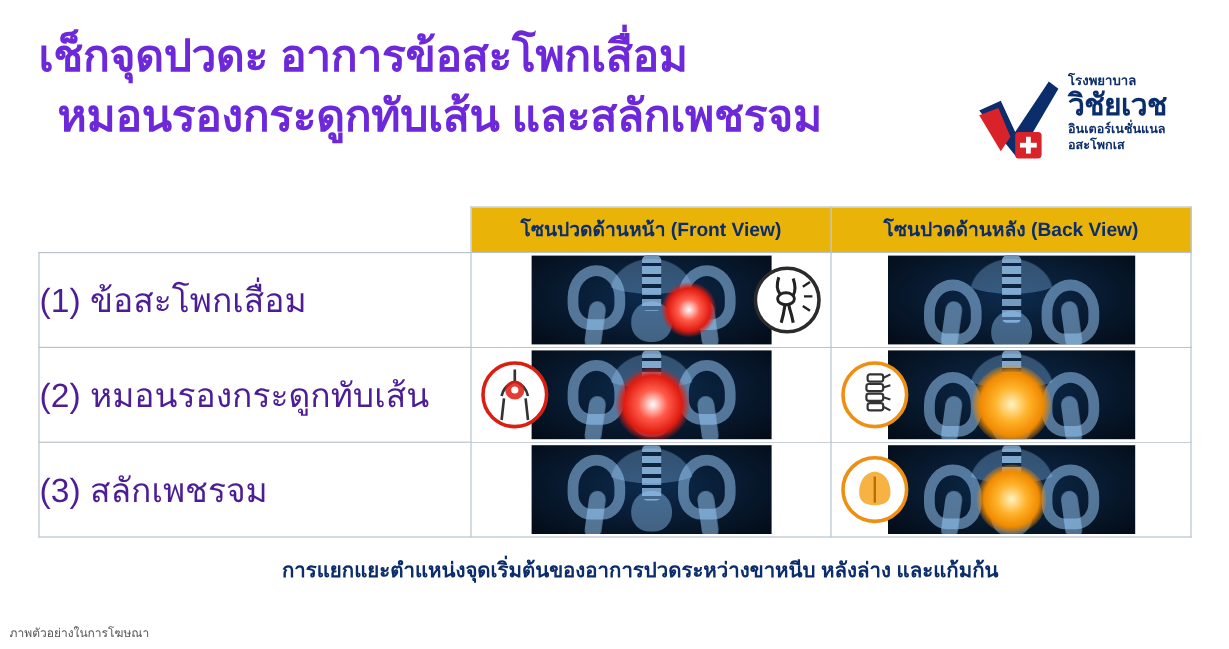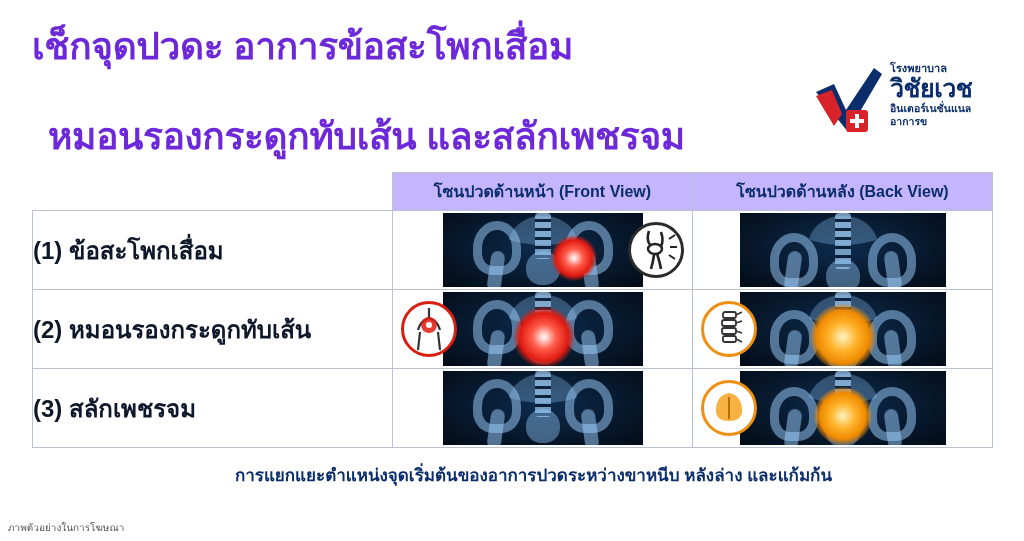--- a/index.html
+++ b/index.html
@@ -23,21 +23,21 @@
     width: 790px;
   }
   .title-line {
     color: #6d28d9;
     font-weight: bold;
     font-size: 37px;
     line-height: 50px;
     letter-spacing: -0.3px;
     white-space: nowrap;
   }
-  .title-line.second { padding-left: 16px; margin-top: 40px; }
+  .title-line.second { padding-left: 16px; }
 
   
   .logo {
     position: absolute;
     top: 26px; right: 22px;
     width: 190px; height: 92px; margin-top: 32px;
   }
   .logo-check {
     position: absolute;
     left: 0; top: 8px;
@@ -70,32 +70,32 @@
   table.grid td, table.grid th {
     border: 1px solid #b9c3cf;
     padding: 0;
     vertical-align: middle;
   }
   .hdr-blank { border: none !important; background: #fff; }
   .col-label { width: 360px; }
   .col-view  { width: 300px; }
 
   .hdr-cell {
-    background: #c4b5fd;
+    background: #eab308;
     color: #0b2d6b;
     font-weight: bold;
     font-size: 16px;
     text-align: center;
     height: 38px;
     white-space: nowrap;
   }
   .row-label {
-    color: #0f172a;
-    font-weight: bold;
-    font-size: 24px;
+    color: #4c1d95;
+    font-weight: normal;
+    font-size: 28px;
     padding-left: 22px;
     height: 79px;
   }
   .cell-media {
     height: 79px;
     background: #ffffff;
     position: relative;
   }
 
   
@@ -222,21 +222,21 @@
         <path d="M4 30 L20 24 L30 48 L22 60 Z" fill="#d8232a"></path>
         <rect x="34" y="44" width="22" height="22" rx="3" fill="#d8232a"></rect>
         <rect x="43" y="48" width="4" height="14" fill="#ffffff"></rect>
         <rect x="38" y="53" width="14" height="4" fill="#ffffff"></rect>
       </svg>
     </div>
     <div class="logo-text">
       <div class="logo-t1">โรงพยาบาล</div>
       <div class="logo-t2">วิชัยเวช</div>
       <div class="logo-t3">อินเตอร์เนชั่นแนล</div>
-      <div class="logo-t4">อาการข</div>
+      <div class="logo-t4">อสะโพกเส</div>
     </div>
   </div>
 
   <div class="table">
     <table class="grid">
       <colgroup>
         <col class="col-label">
           <col class="col-view">
           <col class="col-view">
       </colgroup>

